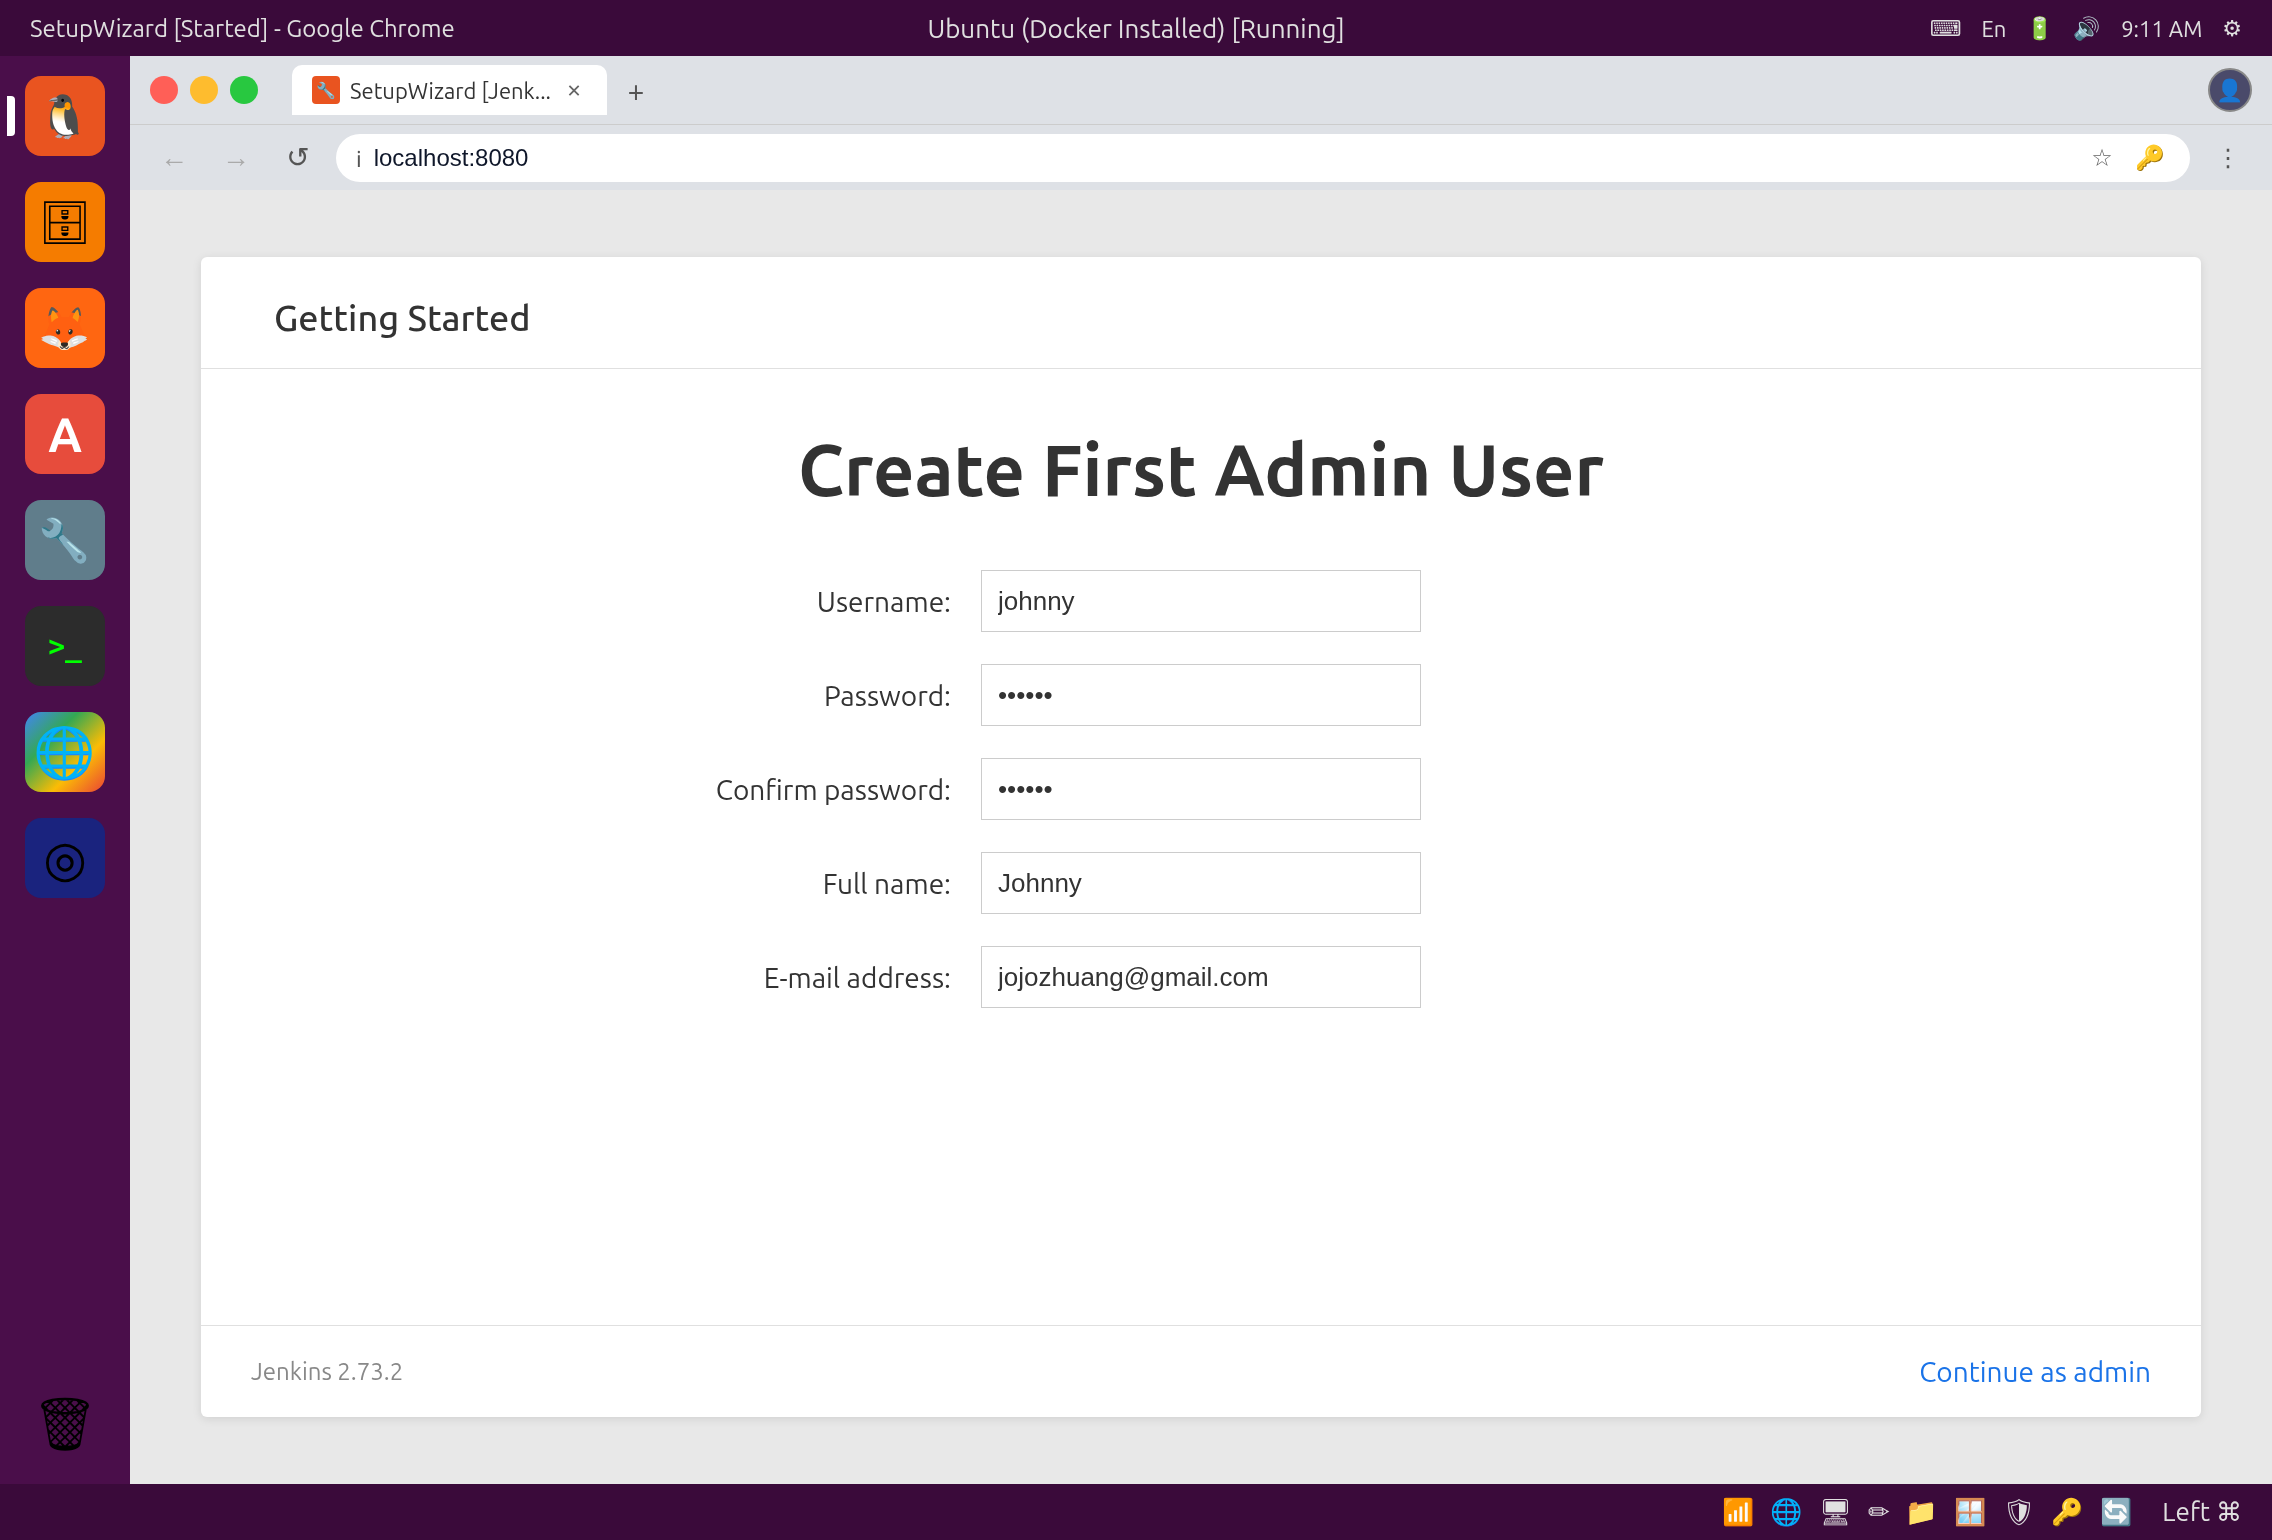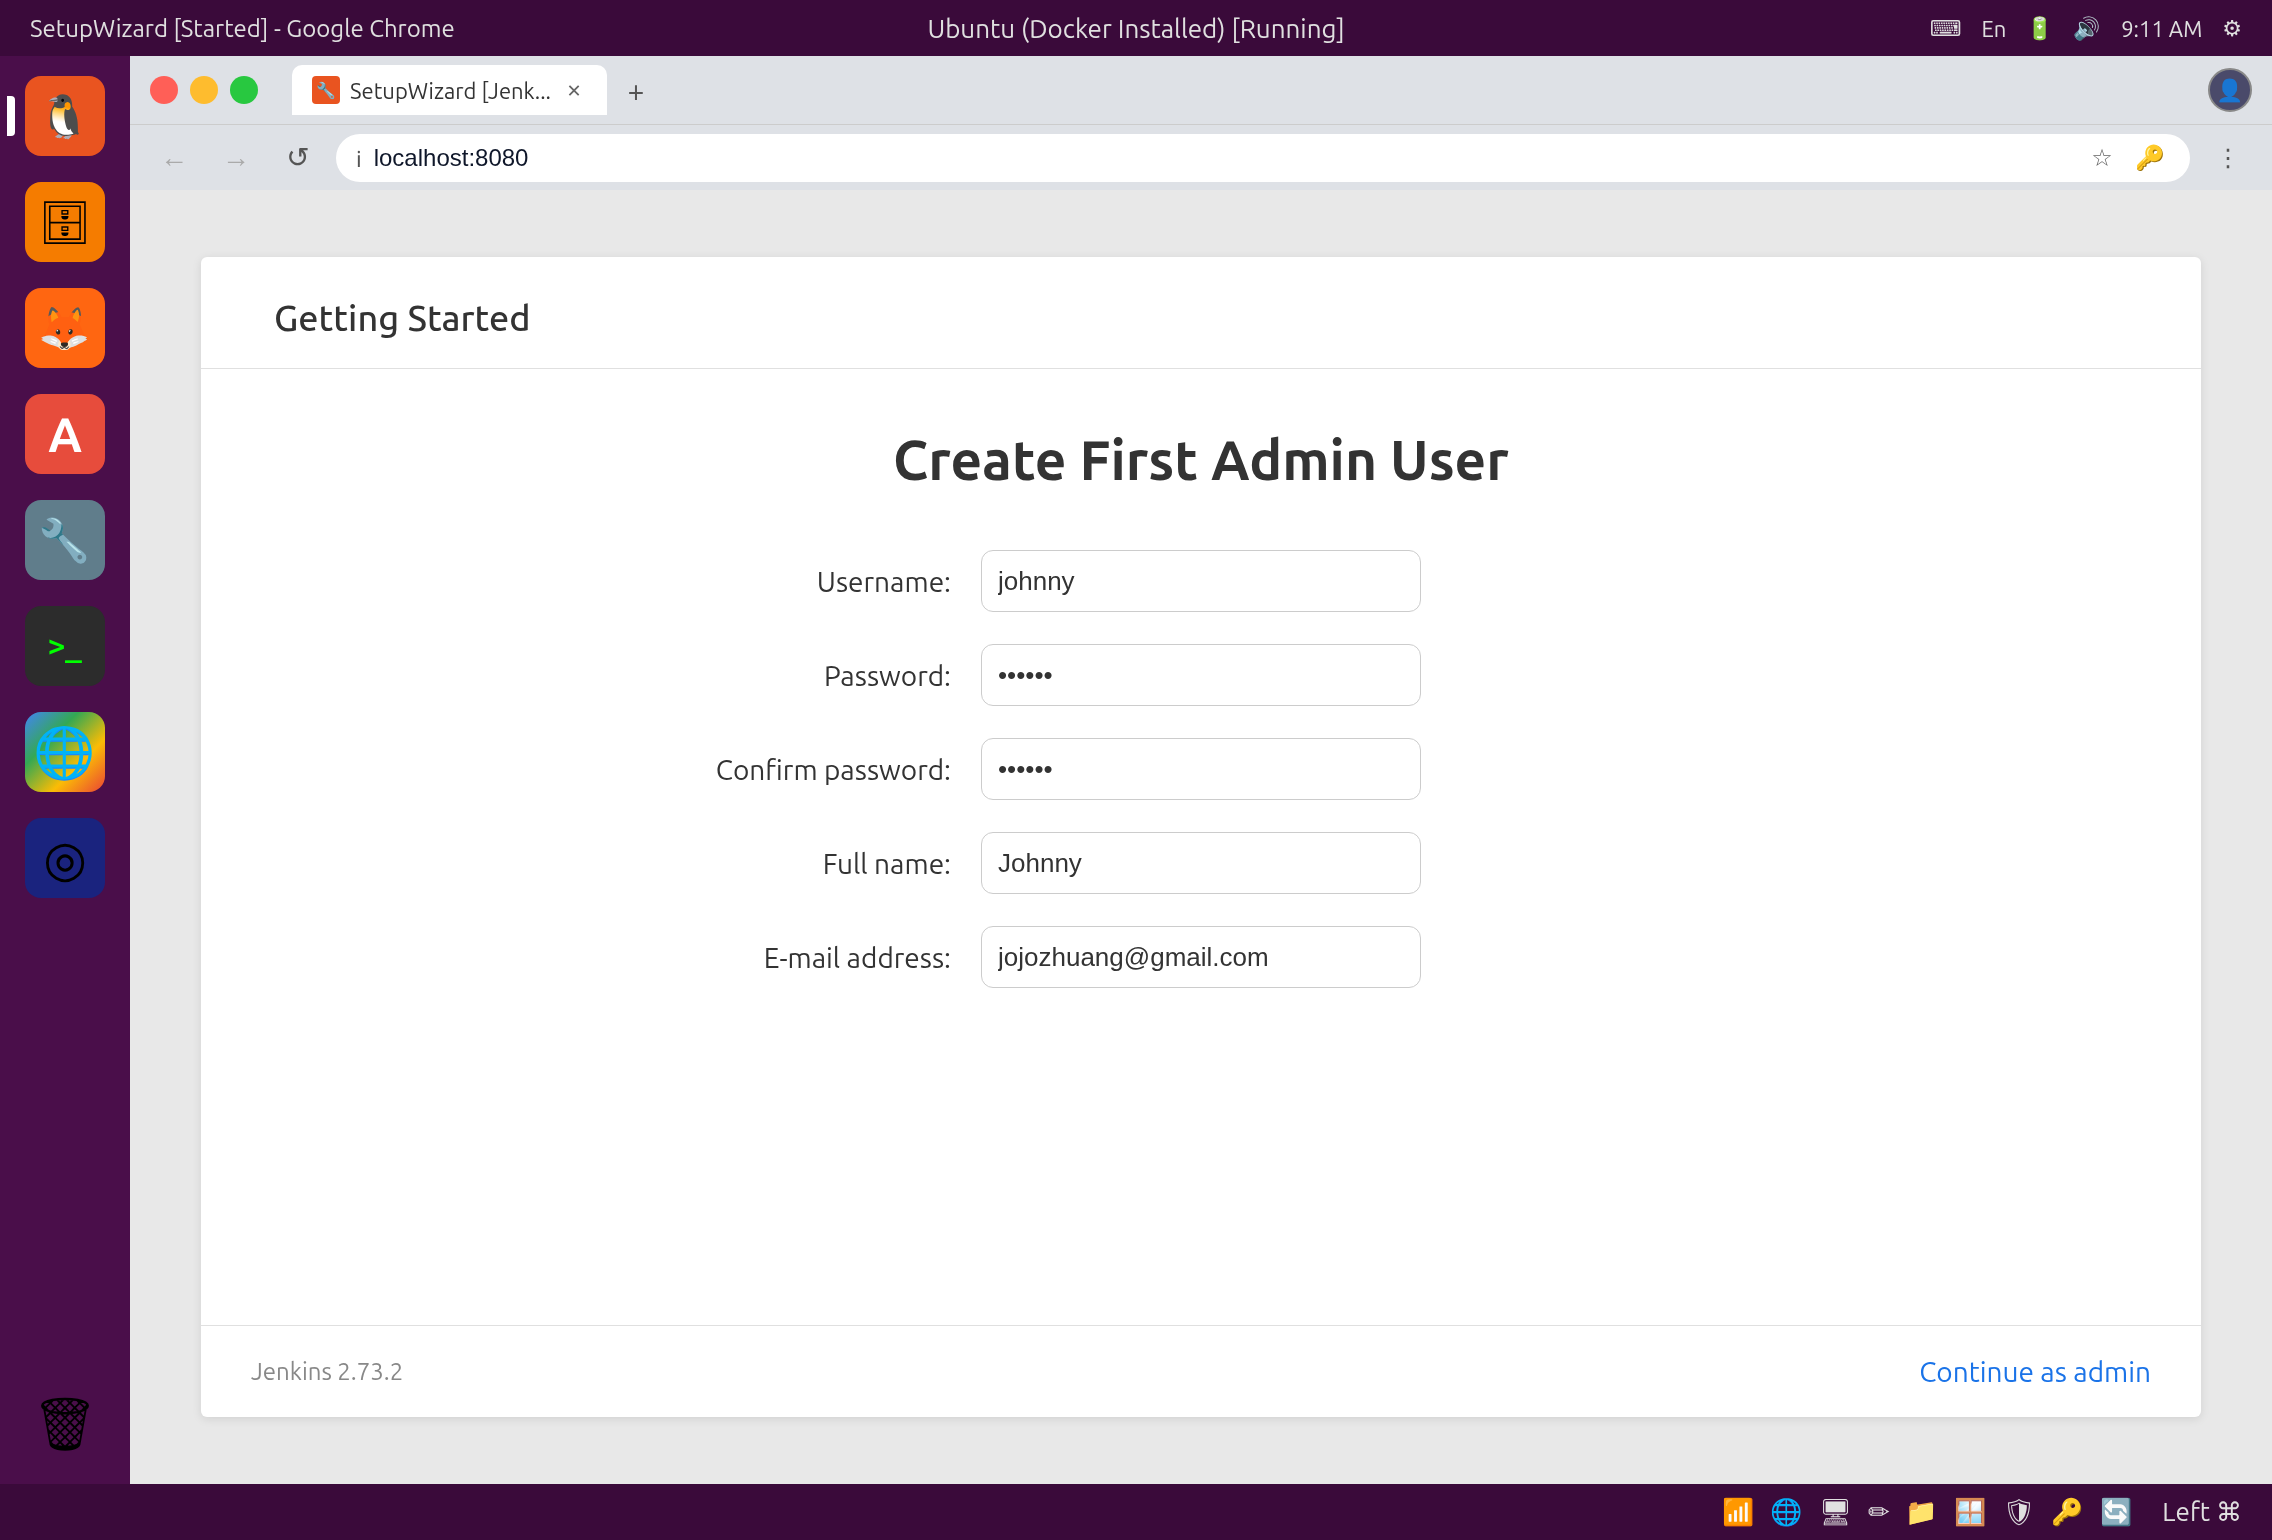--- a/index.html
+++ b/index.html
@@ -328,21 +328,21 @@
       color: #333;
     }
     .wizard-body {
       flex: 1;
       padding: 60px 50px 40px;
       display: flex;
       flex-direction: column;
       align-items: center;
     }
     .wizard-main-title {
-      font-size: 55px;
+      font-size: 72px;
       font-weight: 700;
       color: #333;
       margin-bottom: 60px;
     }
     .form-container {
       width: 100%;
       max-width: 1200px;
     }
     .form-row {
       display: flex;
@@ -354,21 +354,21 @@
       font-size: 28px;
       color: #333;
       text-align: right;
       padding-right: 30px;
       flex-shrink: 0;
     }
     .form-input {
       width: 440px;
       height: 62px;
       border: 1px solid #ccc;
-      border-radius: 12px;
+      border-radius: 0;
       padding: 0 16px;
       font-size: 26px;
       color: #333;
       outline: none;
     }
 
     .wizard-footer {
       padding: 30px 50px;
       border-top: 1px solid #e0e0e0;
       display: flex;

